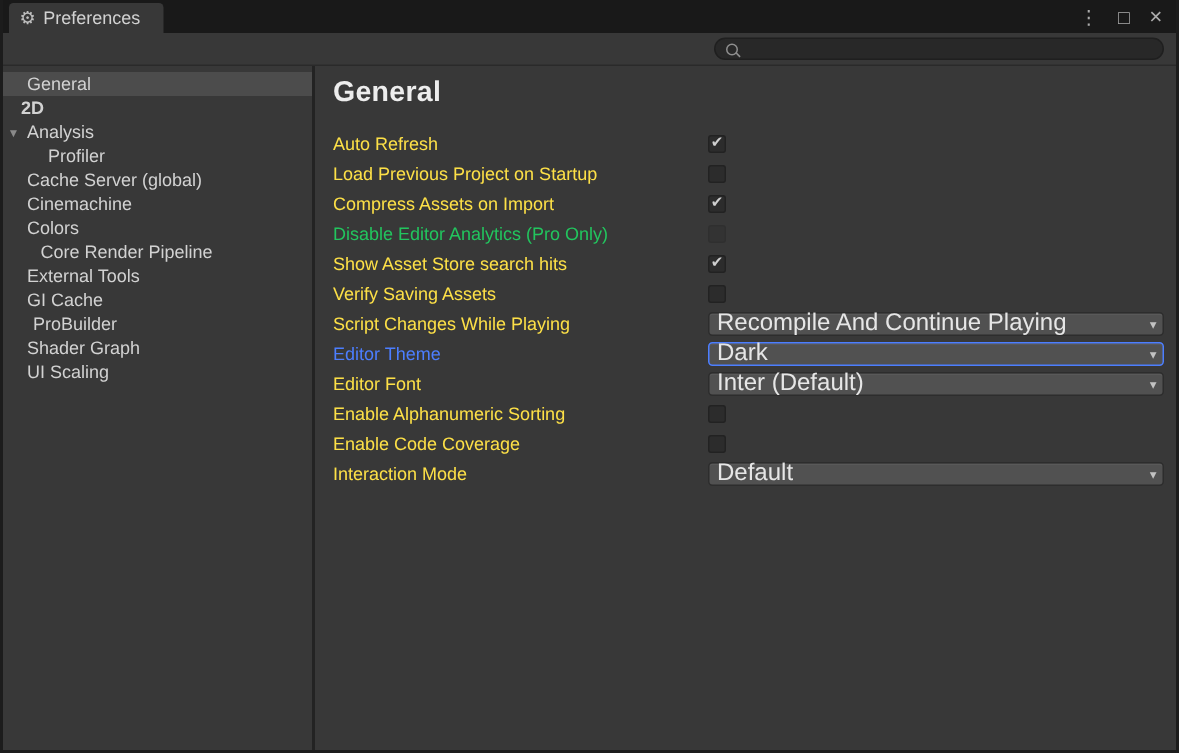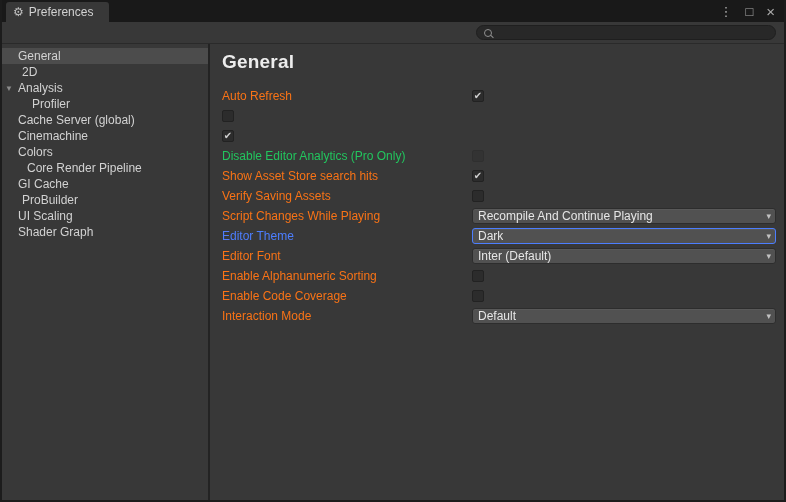--- a/index.html
+++ b/index.html
@@ -73,42 +73,42 @@
     font-size:8px; color:#8a8a8a; line-height:16px;
   }
   .divider { width:2px; flex:0 0 2px; background:#232323; cursor:col-resize; }
   
   .main { flex:1; padding:7px 8px 0 12px; overflow:hidden; }
   .page-title {
     font-size:19px; font-weight:bold; color:#ededed;
     margin-bottom:13px; letter-spacing:.2px;
   }
   .row { height:20px; display:flex; align-items:center; }
-  .row-label { flex:0 0 250px; font-size:12px; color:#f97316; white-space:nowrap; }
+  .row-label { flex:0 0 250px; font-size:12px; color:#fde047; white-space:nowrap; }
   .row-label.disabled { color:#22c55e; }
   .row-label.highlighted { color:var(--accent,#4c7eff); }
   .row-control { flex:1; display:flex; align-items:center; min-width:0; }
   .checkbox {
     width:12px; height:12px; background:#2c2c2c;
     border:1px solid #222222; border-radius:2px;
     color:#cfcfcf; font-size:10px; line-height:10px;
     display:flex; align-items:center; justify-content:center;
     cursor:pointer;
   }
   .checkbox.disabled { opacity:.38; cursor:default; }
   .dropdown {
     flex:1; height:16px; background:#515151;
     border:1px solid #2d2d2d; border-radius:3px;
     display:flex; align-items:center; justify-content:space-between;
     padding:0 4px 0 5px; cursor:pointer;
     box-shadow:inset 0 1px 0 rgba(255,255,255,.05);
   }
   .dropdown.focused { border-color:var(--accent,#4c7eff); }
   .dd-value {
-    font-size:12px; color:#e6e6e6; white-space:nowrap;
+    font-size:16px; color:#e6e6e6; white-space:nowrap;
     overflow:hidden; text-overflow:ellipsis;
   }
   .dd-arrow { font-size:9px; color:#c2c2c2; margin-left:6px; line-height:1; }
 </style>
 </head>
 <body>
 
 <div class="window">
 
   <div class="titlebar">
@@ -126,50 +126,53 @@
   <div class="toolbar">
     <div class="search">
       <span class="mag"></span>
       <input type="text" placeholder="" style="">
     </div>
   </div>
 
   <div class="content">
     <div class="sidebar" id="sidebar">
         <div class="side-item selected" style="padding-left: 16px;"><span>General</span></div>
-        <div class="side-item" style="padding-left: 20px;"><span>2D</span></div>
+        <div class="side-item" style="padding-left: 12px; font-weight: bold;"><span>2D</span></div>
         <div class="side-item" style="padding-left: 16px;"><span class="fold">▼</span><span>Analysis</span></div>
         <div class="side-item" style="padding-left: 30px;"><span>Profiler</span></div>
         <div class="side-item" style="padding-left: 16px;"><span>Cache Server (global)</span></div>
         <div class="side-item" style="padding-left: 16px;"><span>Cinemachine</span></div>
         <div class="side-item" style="padding-left: 16px;"><span>Colors</span></div>
         <div class="side-item" style="padding-left: 25px;"><span>Core Render Pipeline</span></div>
+        <div class="side-item" style="padding-left: 16px;"><span>External Tools</span></div>
         <div class="side-item" style="padding-left: 16px;"><span>GI Cache</span></div>
         <div class="side-item" style="padding-left: 20px;"><span>ProBuilder</span></div>
+        <div class="side-item" style="padding-left: 16px;"><span>Shader Graph</span></div>
         <div class="side-item" style="padding-left: 16px;"><span>UI Scaling</span></div>
-        <div class="side-item" style="padding-left: 16px;"><span>Shader Graph</span></div>
       </div>
     <div class="divider"></div>
     <div class="main">
       <div class="page-title">General</div>
       <div id="settings">
           <div class="row">
             <div class="row-label">Auto Refresh</div>
             <div class="row-control">
               <div class="checkbox checked">
                 <span>✔</span>
               </div>
             </div>
           </div>
           <div class="row">
-            <div class="row-control">
-              <div class="checkbox"></div>
-            </div>
-          </div>
-          <div class="row">
+            <div class="row-label">Load Previous Project on Startup</div>
+            <div class="row-control">
+              <div class="checkbox"></div>
+            </div>
+          </div>
+          <div class="row">
+            <div class="row-label">Compress Assets on Import</div>
             <div class="row-control">
               <div class="checkbox checked">
                 <span>✔</span>
               </div>
             </div>
           </div>
           <div class="row">
             <div class="row-label disabled">Disable Editor Analytics (Pro Only)</div>
             <div class="row-control">
               <div class="checkbox disabled"></div>

